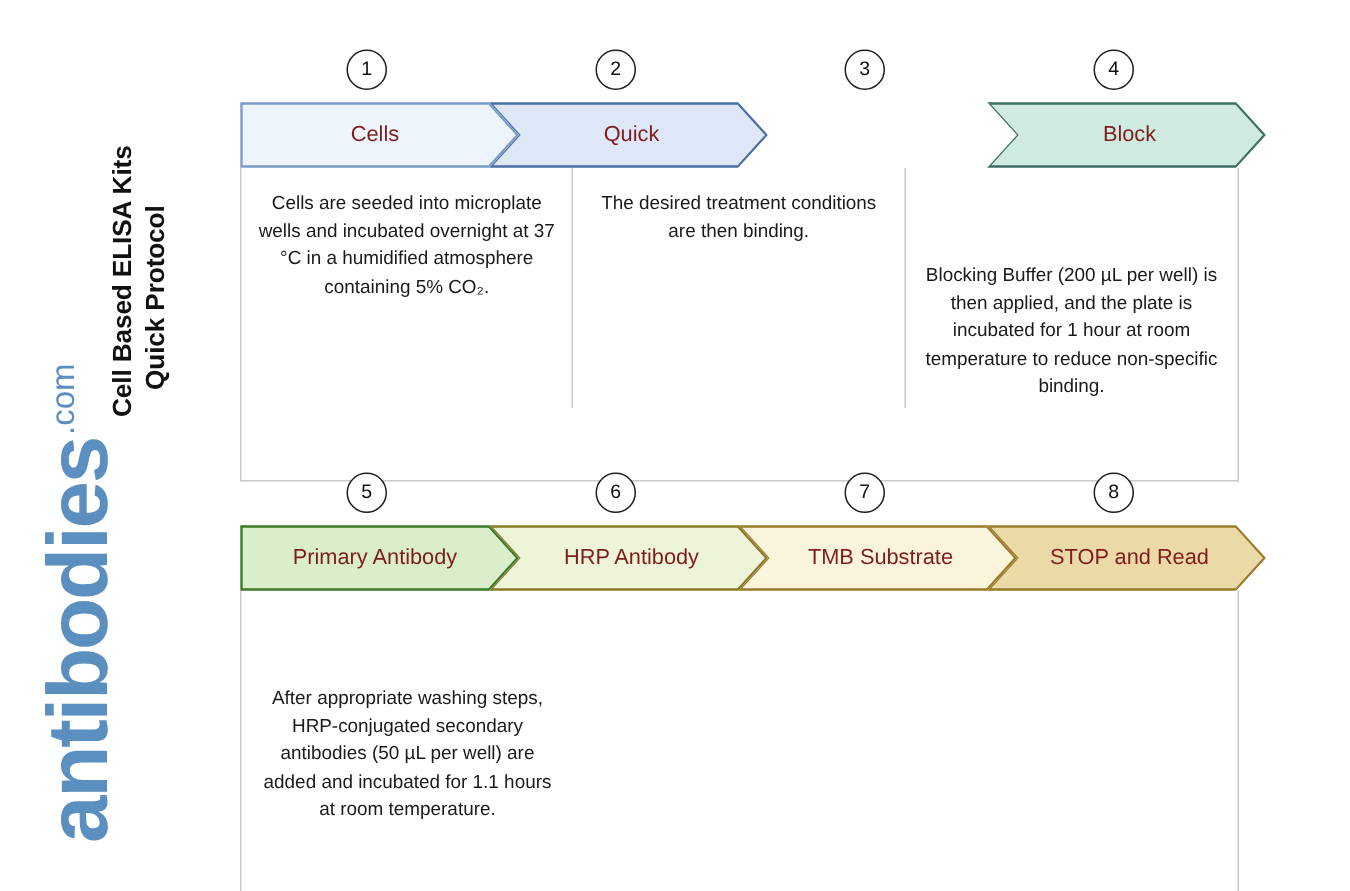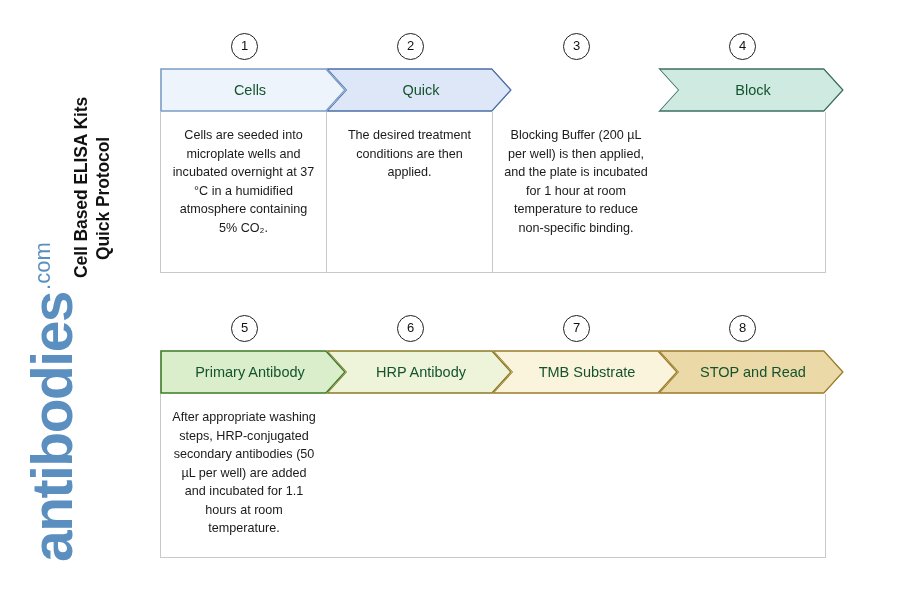--- a/index.html
+++ b/index.html
@@ -128,21 +128,21 @@
   .chev {
     position: absolute;
     top: 0;
     height: 44px;
     width: 186px;
     box-sizing: border-box;
     display: flex;
     align-items: center;
     justify-content: center;
     font-size: 14.5px;
-    color: #14532d;
+    color: #7f1d1d;
     padding-left: 14px;
     padding-right: 10px;
   }
   .chev-0 { left: 0px;   z-index: 4; }
   .chev-1 { left: 166px; z-index: 3; }
   .chev-2 { left: 332px; z-index: 2; }
   .chev-3 { left: 498px; z-index: 1; align-items: center; }
 
   
   .chev-0 {
@@ -158,36 +158,36 @@
     inset: 0;
     z-index: -1;
   }
 
   
   .desc-grid {
     position: relative;
     margin-top: 0px;
     width: 666px;
     display: grid;
-    grid-template-columns: repeat(4, 1fr);
+    grid-template-columns: repeat(3, 1fr);
     border: 1px solid #c9c9c9;
     border-top: none;
     box-sizing: border-box;
     background: #ffffff;
   }
   .desc-cell {
     height: 160px;
     box-sizing: border-box;
     border-right: 1px solid #c9c9c9;
     padding: 14px 11px 10px 11px;
     display: flex;
     align-items: flex-start;
     justify-content: center;
   }
-  .desc-cell:last-child { border-right: none; }
+  .desc-cell:last-child { border-right: none; margin-top: 48px; }
   .desc-text {
     font-size: 12.6px;
     line-height: 1.47;
     text-align: center;
     color: #1a1a1a;
   }
   .row-2 .desc-cell { height: 163px; }
 </style>
 </head>
 <body>
@@ -243,21 +243,21 @@
         </div>
       <span>Block</span>
     </div>
   </div>
 
   <div class="desc-grid">
     <div class="desc-cell">
       <div class="desc-text">Cells are seeded into microplate wells and incubated overnight at 37 °C in a humidified atmosphere containing 5% CO₂.</div>
     </div>
     <div class="desc-cell">
-      <div class="desc-text">The desired treatment conditions are then applied.</div>
+      <div class="desc-text">The desired treatment conditions are then binding.</div>
     </div>
     <div class="desc-cell">
       <div class="desc-text">Blocking Buffer (200 µL per well) is then applied, and the plate is incubated for 1 hour at room temperature to reduce non-specific binding.</div>
     </div>
   </div>
 
 </div>
 
 <div class="row row-2">
 

